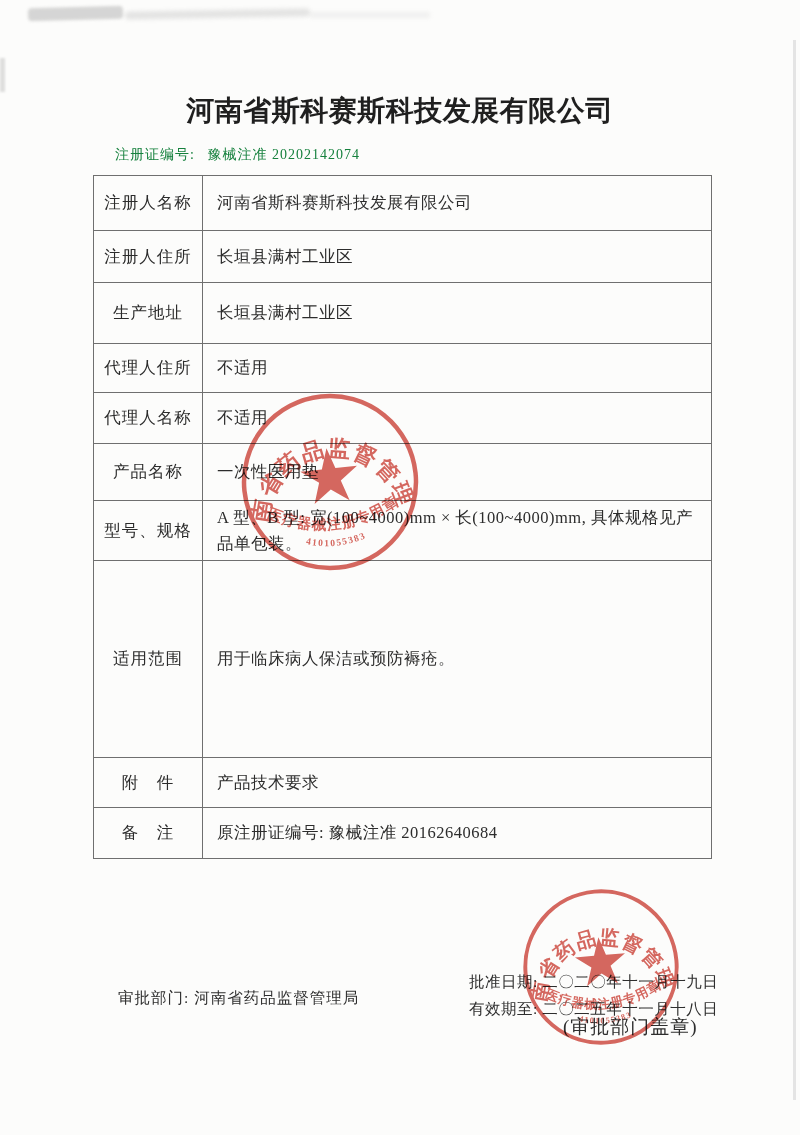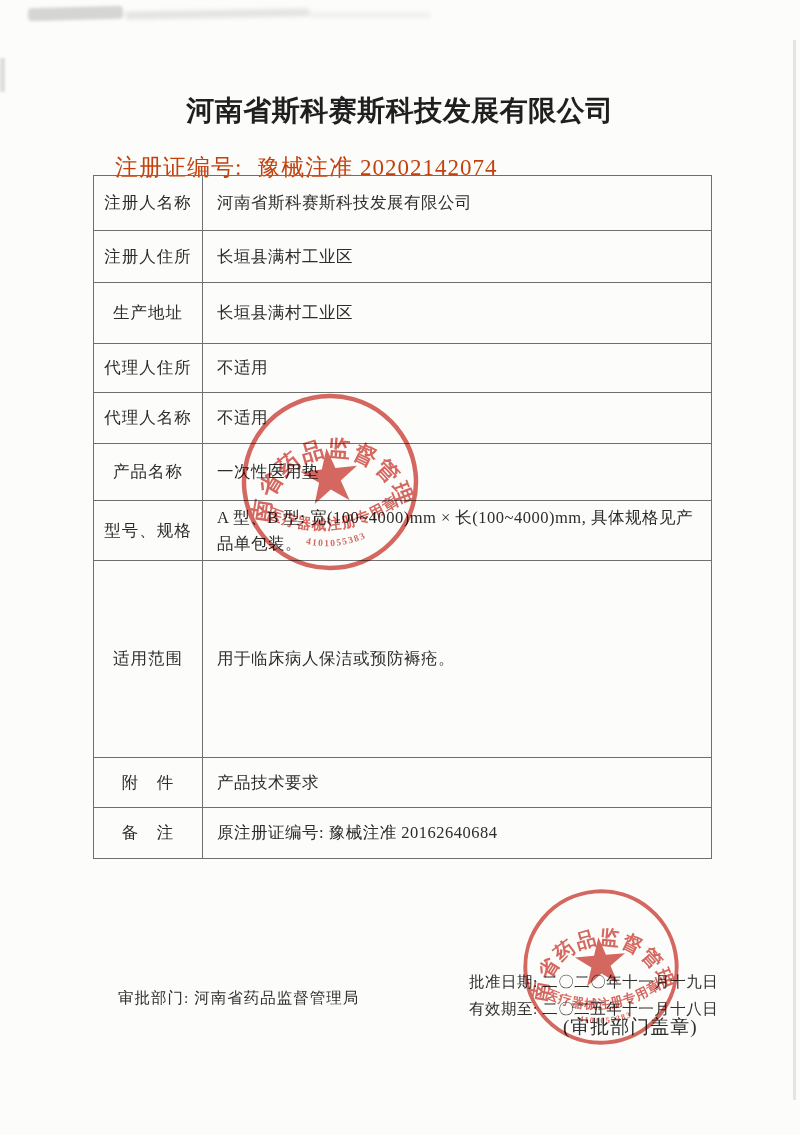--- a/index.html
+++ b/index.html
@@ -19,22 +19,22 @@
   .smudge-c{left:0px;top:58px;width:5px;height:34px;background:#9a9a9a;opacity:.3;filter:blur(1px);}
   .smudge-d{left:793px;top:40px;width:3px;height:1060px;background:#c2c2c2;opacity:.4;filter:blur(.5px);}
   .smudge-e{left:310px;top:12px;width:120px;height:6px;background:#bbb;opacity:.18;filter:blur(2px);}
 
   .doc-title{
     position:absolute;left:180px;top:92px;width:440px;
     font-size:28px;font-weight:bold;letter-spacing:.5px;
     text-align:center;white-space:nowrap;color:#1f1f1f;
   }
   .cert-line{
-    position:absolute;left:115px;top:152px;
-    font-size:23px;color:#c2410c;letter-spacing:1px;white-space:nowrap;
+    position:absolute;left:115px;top:146px;
+    font-size:14px;color:#15803d;letter-spacing:1px;white-space:nowrap;
   }
   .cert-line .num{margin-left:8px;font-family:"Liberation Serif","DejaVu Serif",serif;}
 
   table.cert-table{
     position:absolute;left:93px;top:175px;width:619px;
     border-collapse:collapse;table-layout:fixed;
     font-size:16.5px;color:#2c2c2c;
   }
   .cert-table td{
     border:1px solid #6f6f6f;

